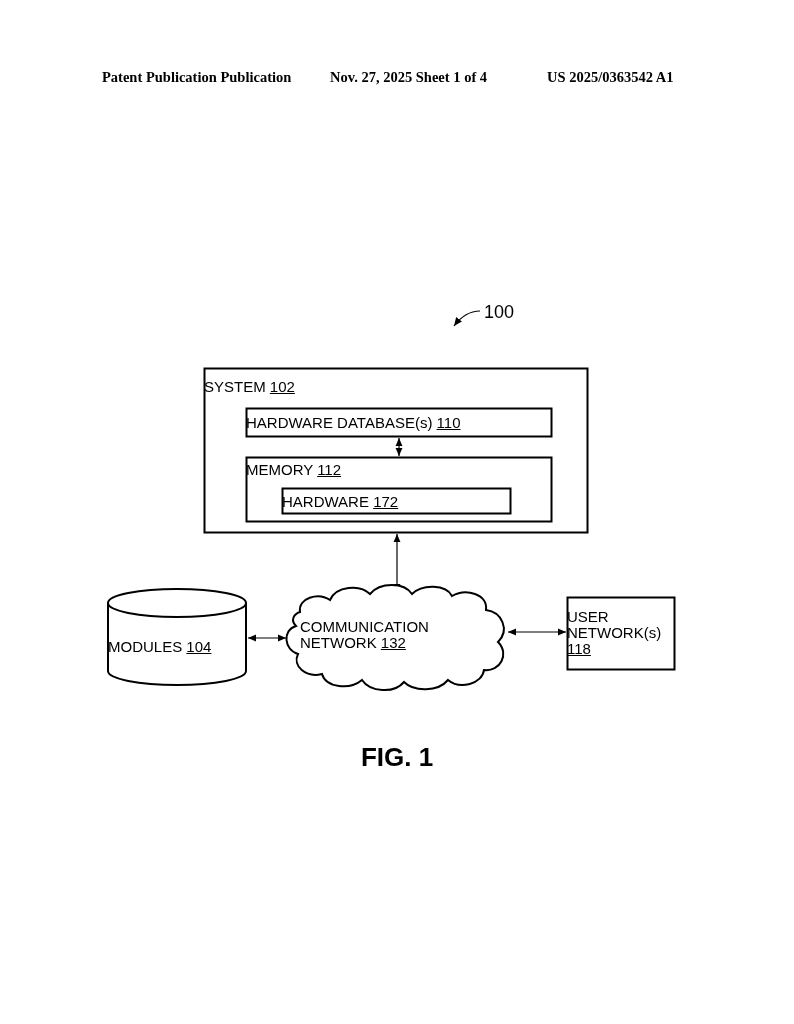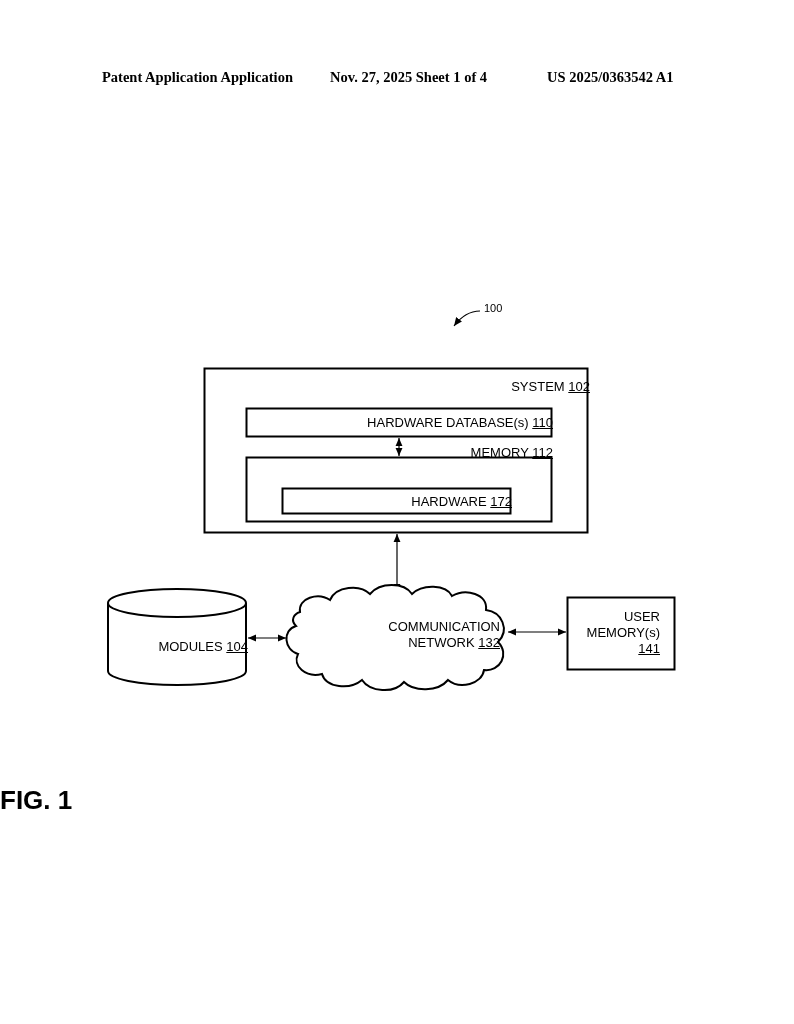--- a/index.html
+++ b/index.html
@@ -1,32 +1,32 @@
 <!DOCTYPE html>
 <html><head>
 <meta charset="utf-8">
 <style>
   html, body { margin: 0; padding: 0; background: #ffffff; }
   body { width: 794px; height: 1024px; position: relative; overflow: hidden; color: #000; }
   .header { position: absolute; top: 69px; left: 0; width: 794px; height: 20px;
     font-family: "Liberation Serif", serif; font-weight: bold; font-size: 14.5px; }
   .header span { position: absolute; top: 0; white-space: nowrap; }
-  .lbl { position: absolute; font-family: "Liberation Sans", sans-serif; font-size: 13px;
-    text-align: right; white-space: nowrap; line-height: 16px; }
+  .lbl { position: absolute; font-family: "Liberation Sans", sans-serif; font-size: 15px;
+    text-align: left; white-space: nowrap; line-height: 16px; }
   .lbl u { text-decoration: underline; }
   svg { position: absolute; left: 0; top: 0; }
-  .fig { position: absolute; left: 0; width: 794px; top: 742px; 
-    font-family: "Liberation Sans", sans-serif; font-weight: bold; font-size: 26px; margin-top: 43px; }
-  .ref100 { position: absolute; left: 484px; top: 302px; font-family: "Liberation Sans", sans-serif; font-size: 11px; }
+  .fig { position: absolute; left: 0; width: 794px; top: 742px; text-align: center;
+    font-family: "Liberation Sans", sans-serif; font-weight: bold; font-size: 26px; }
+  .ref100 { position: absolute; left: 484px; top: 302px; font-family: "Liberation Sans", sans-serif; font-size: 18px; }
 </style>
 </head>
 <body>
 
 <div class="header">
-  <span style="left:102px">Patent Application Application</span>
+  <span style="left:102px">Patent Publication Publication</span>
   <span style="left:330px">Nov. 27, 2025  Sheet 1 of 4</span>
   <span style="left:547px">US 2025/0363542 A1</span>
 </div>
 
 <svg width="794" height="1024">
   <defs>
     <marker id="ah" markerWidth="8" markerHeight="8" refX="7" refY="4" orient="auto-start-reverse">
       <path d="M0,1 L7,4 L0,7 Z" fill="#000"></path>
     </marker>
   </defs>
@@ -53,32 +53,32 @@
 </svg>
 
 <div class="ref100">100</div>
 
 <div class="lbl" style="left:204px;width:386px;top:379px">
   <span>SYSTEM</span> <u>102</u>
 </div>
 <div class="lbl" style="left:246px;width:307px;top:415px">
   <span>HARDWARE DATABASE(s)</span> <u>110</u>
 </div>
-<div class="lbl" style="left:246px;width:307px;top:445px">
+<div class="lbl" style="left:246px;width:307px;top:462px">
   <span>MEMORY</span> <u>112</u>
 </div>
 <div class="lbl" style="left:282px;width:230px;top:494px">
   <span>HARDWARE</span> <u>172</u>
 </div>
 <div class="lbl" style="left:108px;width:140px;top:639px">
   <span>MODULES</span> <u>104</u>
 </div>
 <div class="lbl" style="left:300px;width:200px;top:619px">
   <div>COMMUNICATION</div>
   <div><span>NETWORK</span> <u>132</u></div>
 </div>
 <div class="lbl" style="left:567px;width:93px;top:609px">
   <div>USER</div>
-  <div>MEMORY(s)</div>
-  <div><u>141</u></div>
+  <div>NETWORK(s)</div>
+  <div><u>118</u></div>
 </div>
 
 <div class="fig">FIG. 1</div>
 
 </body></html>

